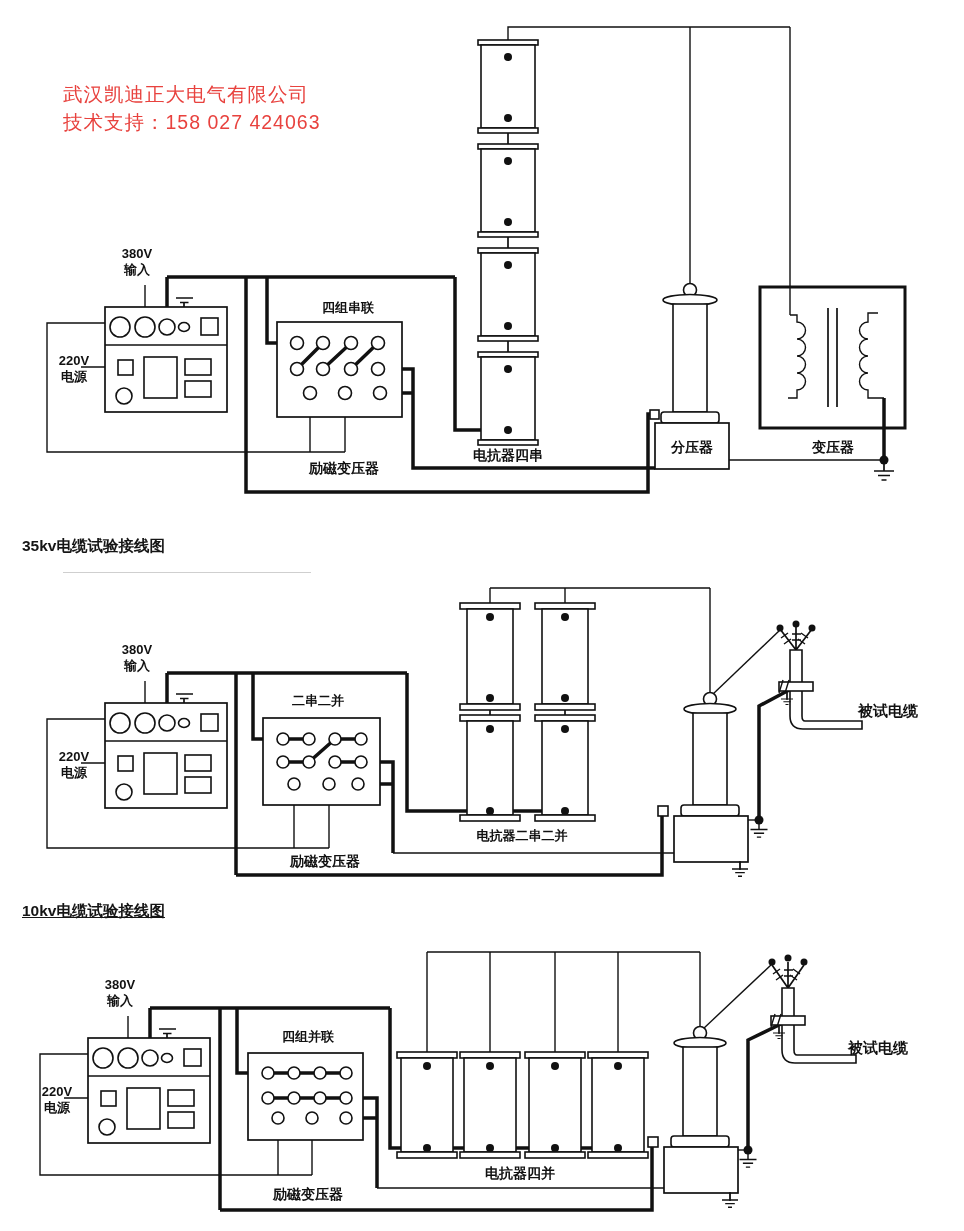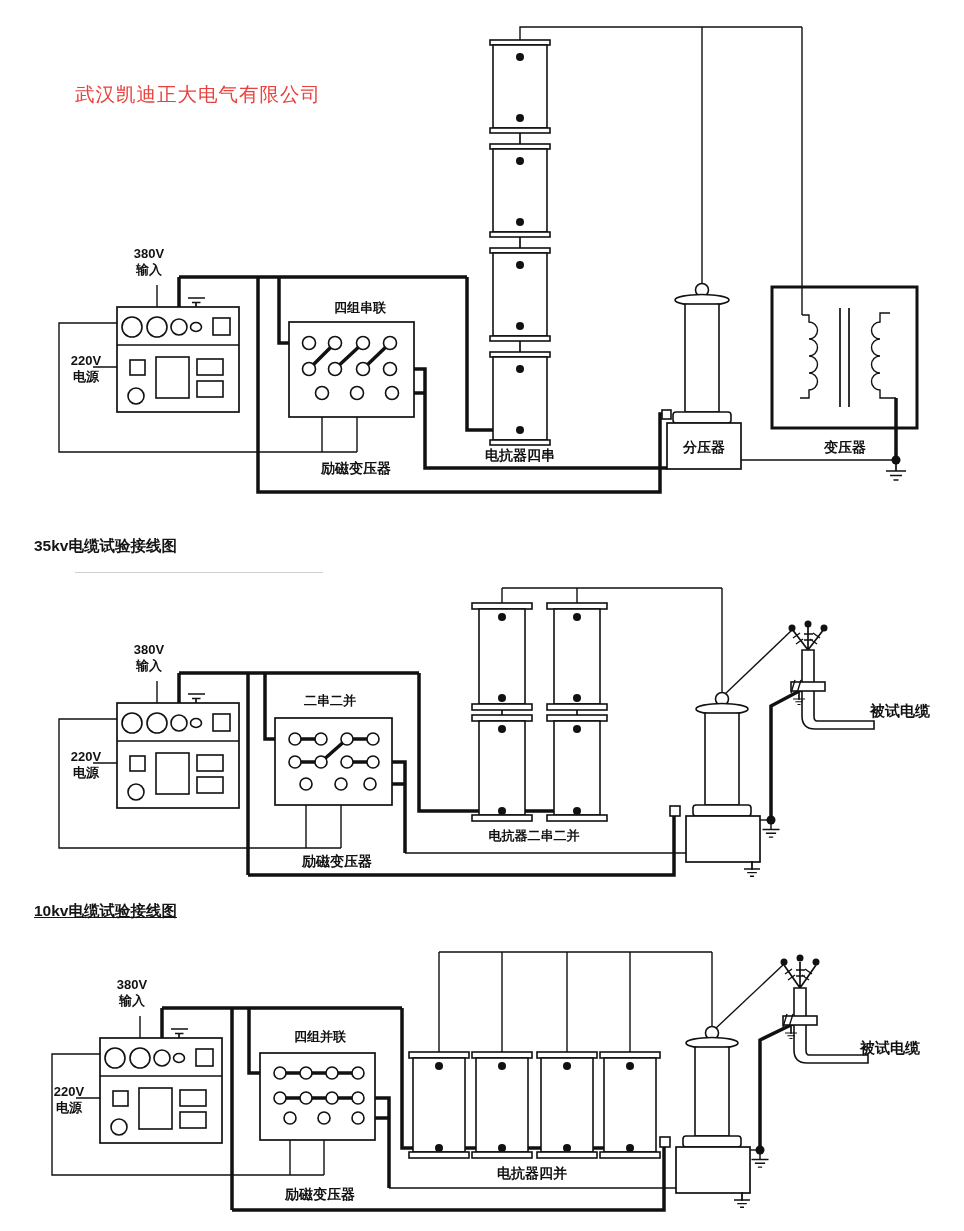--- a/index.html
+++ b/index.html
@@ -1,17 +1,17 @@
 <!DOCTYPE html>
 <html><head>
 <meta charset="utf-8">
 <style>
   html,body{margin:0;padding:0;background:#ffffff;}
   #canvas{position:relative;width:932px;height:1231px;background:#ffffff;overflow:hidden;
-          font-family:"Liberation Sans",sans-serif;margin-left:12px;}
+          font-family:"Liberation Sans",sans-serif;}
   .redhdr{position:absolute;left:63px;top:80px;color:#e8423e;font-size:19.5px;line-height:28px;
           letter-spacing:1px;font-weight:400;white-space:pre;}
   .sechdr{position:absolute;left:22px;color:#151515;font-size:15.5px;font-weight:700;text-align:right;}
   .hrline{position:absolute;left:63px;top:572px;width:248px;height:1px;background:#cfcfcf;}
   svg text{font-family:"Liberation Sans",sans-serif;fill:#111;}
   .lbl{font-weight:700;font-size:13px;}
   .lbl14{font-weight:700;font-size:14px;}
   .lbl15{font-weight:700;font-size:15px;}
   .thin{stroke:#111;stroke-width:1.4;fill:none;}
   .med{stroke:#111;stroke-width:1.7;fill:none;}
@@ -19,21 +19,21 @@
   .box{stroke:#111;stroke-width:1.7;fill:#fff;}
   .boxthick{stroke:#111;stroke-width:3;fill:none;}
   .term{stroke:#111;stroke-width:1.6;fill:#fff;}
   .dot{fill:#111;stroke:none;}
 </style>
 </head>
 <body>
 
 <div id="canvas">
 
-  <div class="redhdr"><span>武汉凯迪正大电气有限公司</span><br></div>
+  <div class="redhdr"><span>武汉凯迪正大电气有限公司</span><br><span>技术支持：158 027 424063</span></div>
 
   <div class="sechdr" style="top:536px;">35kv电缆试验接线图</div>
   <div class="hrline"></div>
   <div class="sechdr" style="top:901px;text-decoration:underline;">10kv电缆试验接线图</div>
 
   <svg width="964" height="1231" viewBox="0 0 964 1231" style="position:absolute;left:0;top:0;">
     <defs>
       <g id="gnd">
         <path class="med" d="M0,0 V10 M-10,10 H10 M-6,14.5 H6 M-2.5,19 H2.5"></path>
       </g>

